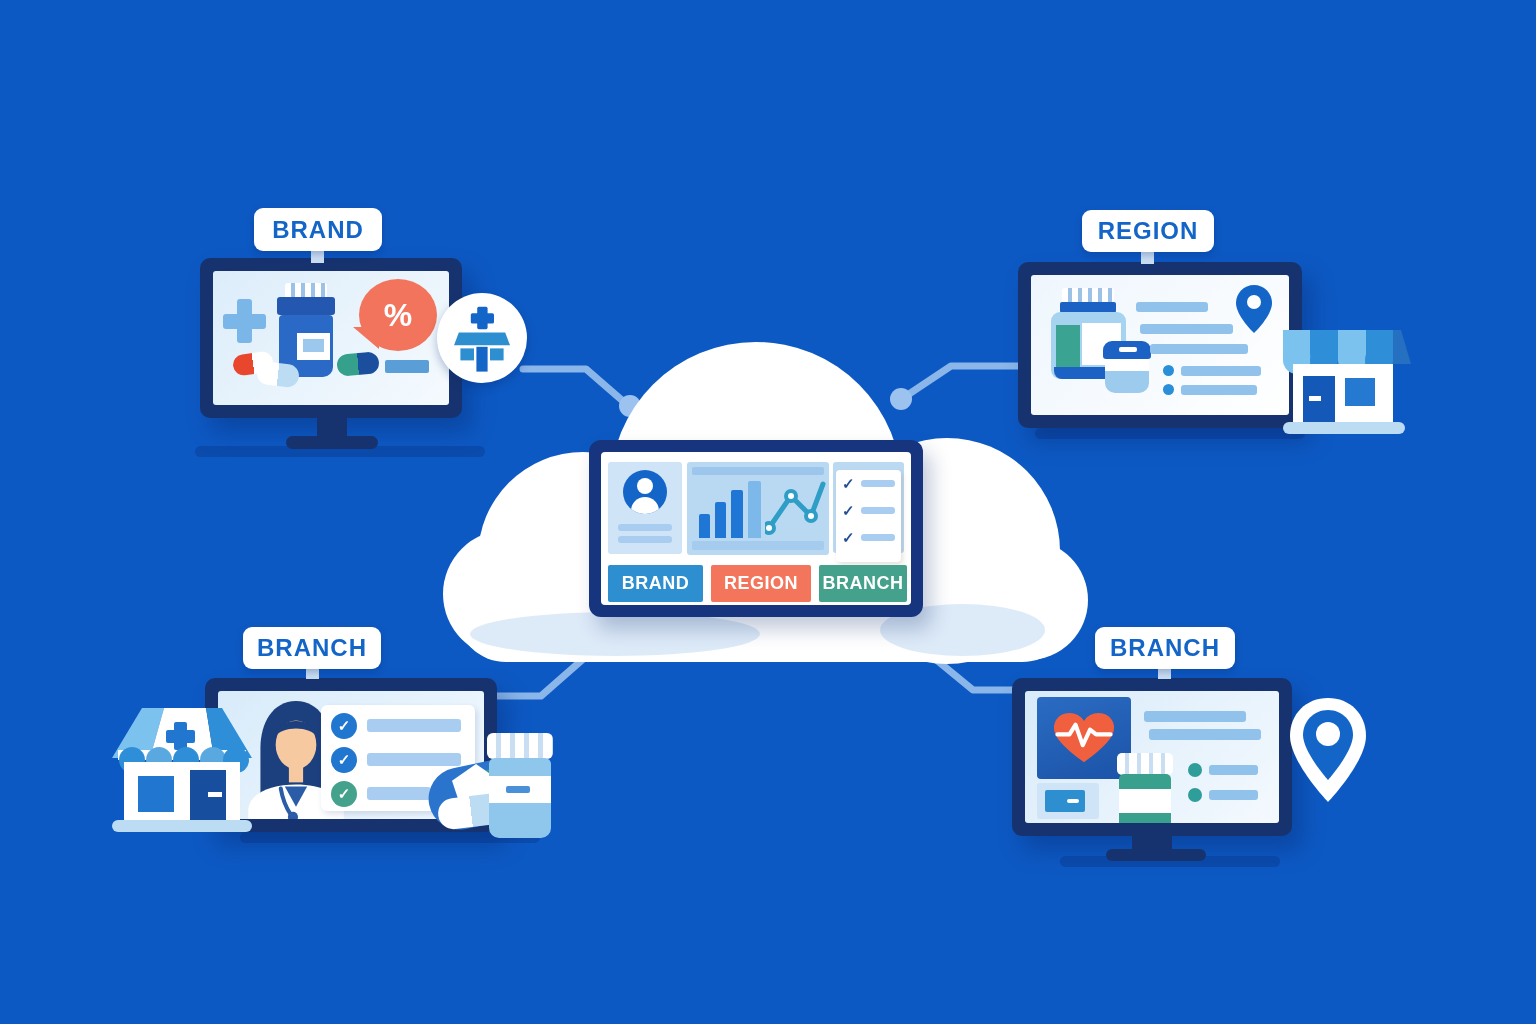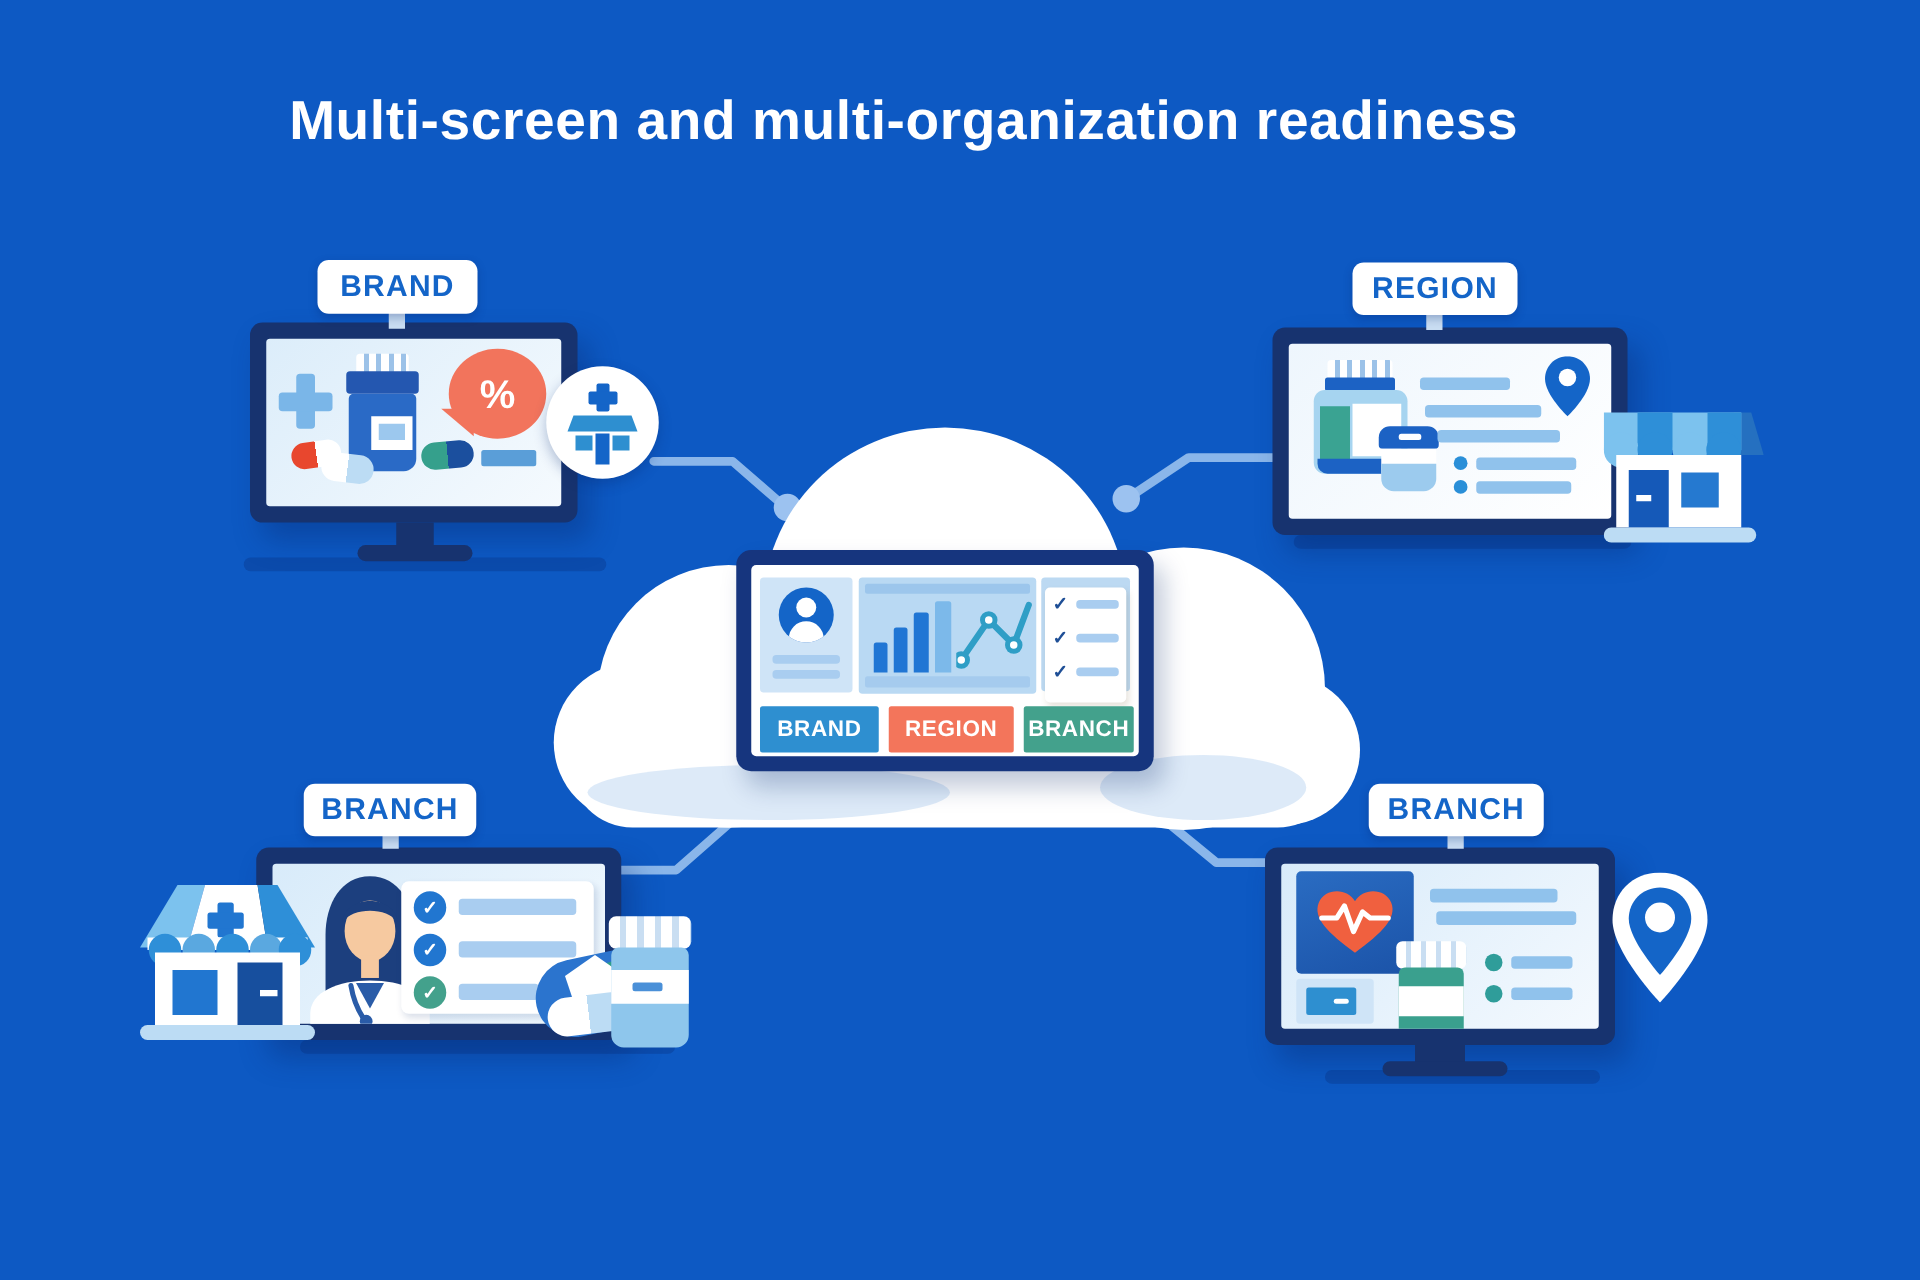--- a/index.html
+++ b/index.html
@@ -65,21 +65,20 @@
   .circle-check{
     border-radius:50%;display:flex;align-items:center;justify-content:center;
     color:#fff;font-weight:bold;position:absolute;
   }
 </style>
 </head>
 <body>
 
 <div class="canvas">
 
-  <div class="title">Multi-screen and multi-organization readiness</div>
 
   <svg class="connector" width="1536" height="1024" viewBox="0 0 1536 1024">
     <g fill="none" stroke="#8ab6ea" stroke-width="7" stroke-linecap="round" stroke-linejoin="round">
       <polyline points="523,369 586,369 624,402"></polyline>
       <polyline points="1018,366 951,366 906,396"></polyline>
       <polyline points="497,696 541,696 590,653"></polyline>
       <polyline points="1013,690 973,690 928,653"></polyline>
     </g>
     <g fill="#9cc2f0">
       <circle cx="630" cy="406" r="11"></circle>

